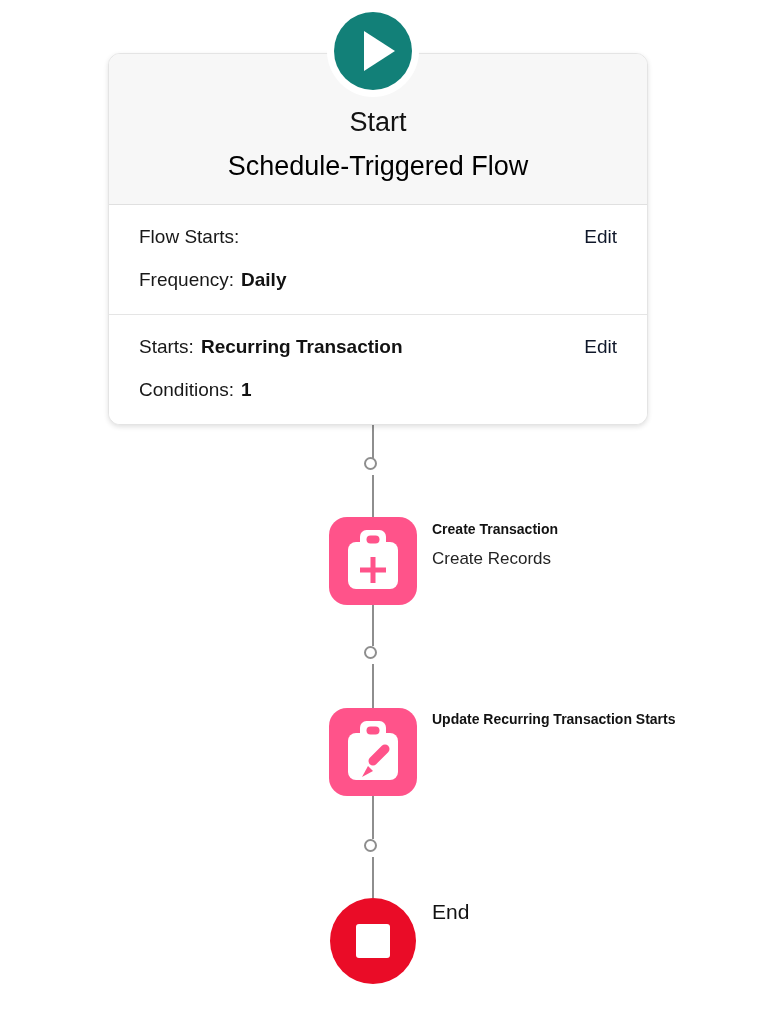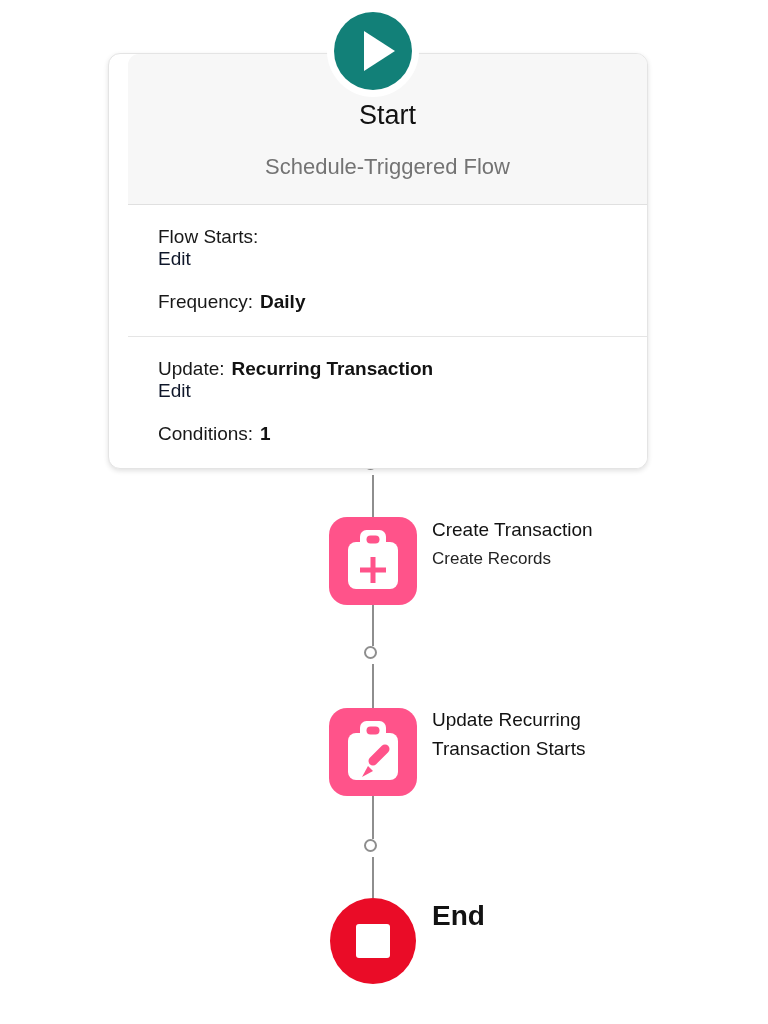--- a/index.html
+++ b/index.html
@@ -28,47 +28,45 @@
   
   .card {
     position: absolute;
     left: 108px; top: 53px;
     width: 540px;
     border: 1px solid #e4e4e4;
     border-radius: 12px;
     background: #ffffff;
     box-shadow: 0 2px 5px rgba(0,0,0,0.12);
     z-index: 2;
-    padding-left: 19px;
   }
   .card-header {
     height: 151px;
     background: #f7f7f7;
     border-bottom: 1px solid #e0e0e0;
     border-radius: 11px 11px 0 0;
     display: flex;
     flex-direction: column;
     justify-content: flex-end;
     align-items: center;
     padding-bottom: 24px;
   }
   .card-title { font-size: 27px; line-height: 32px; color: #121212; }
-  .card-subtitle { font-size: 22px; line-height: 27px; margin-top: 22px; color: #737373; }
+  .card-subtitle { font-size: 27px; line-height: 27px; margin-top: 15px; color: #000000; }
   .card-section {
     padding: 21px 30px 23px 30px;
     background: #ffffff;
     font-size: 19px;
   }
   .card-section.divided { border-top: 1px solid #e5e5e5; }
   .card-section:last-child { border-radius: 0 0 11px 11px; }
   .card-row {
     display: flex;
     justify-content: space-between;
     align-items: baseline;
-    flex-direction: column;
   }
   .card-row + .card-row { margin-top: 21px; }
   .lbl-group { display: inline; }
   .val { font-weight: bold; margin-left: 7px; color: #121212; }
   .edit-link {
     color: #0f172a;
     font-size: 19px;
     text-decoration: none;
     cursor: pointer;
   }
@@ -109,36 +107,36 @@
     cursor: pointer;
     z-index: 2;
   }
   .icon1 { top: 517px; }
   .icon2 { top: 708px; }
   .action-icon svg { display: block; width: 100%; height: 100%; }
 
   .node-label { position: absolute; left: 432px; z-index: 2; }
   .label1 { top: 515px; }
   .label2 { top: 705px; width: 245px; }
-  .node-title { font-size: 19px; font-weight: normal; line-height: 29px; color: #121212; }
+  .node-title { font-size: 14px; font-weight: bold; line-height: 29px; color: #121212; }
   .node-subtitle { font-size: 17px; line-height: 29px; color: #232323; }
 
   
   .end-circle {
     position: absolute;
     left: 330px; top: 898px;
     width: 86px; height: 86px;
     cursor: pointer;
     z-index: 2;
   }
   .end-label {
     position: absolute;
     left: 432px; top: 900px;
-    font-size: 28px;
-    font-weight: bold;
+    font-size: 21px;
+    font-weight: normal;
     color: #121212;
   }
 </style>
 </head>
 <body>
 
 <div class="canvas">
 
   <div class="start-circle">
     <span>
@@ -164,21 +162,21 @@
       <div class="card-row">
         <span class="lbl-group">
           <span>Frequency:</span><span class="val">Daily</span>
         </span>
       </div>
     </div>
 
     <div class="card-section divided">
       <div class="card-row">
         <span class="lbl-group">
-          <span>Update:</span><span class="val">Recurring Transaction</span>
+          <span>Starts:</span><span class="val">Recurring Transaction</span>
         </span>
         <a class="edit-link">Edit</a>
       </div>
       <div class="card-row">
         <span class="lbl-group">
           <span>Conditions:</span><span class="val">1</span>
         </span>
       </div>
     </div>
   </div>

